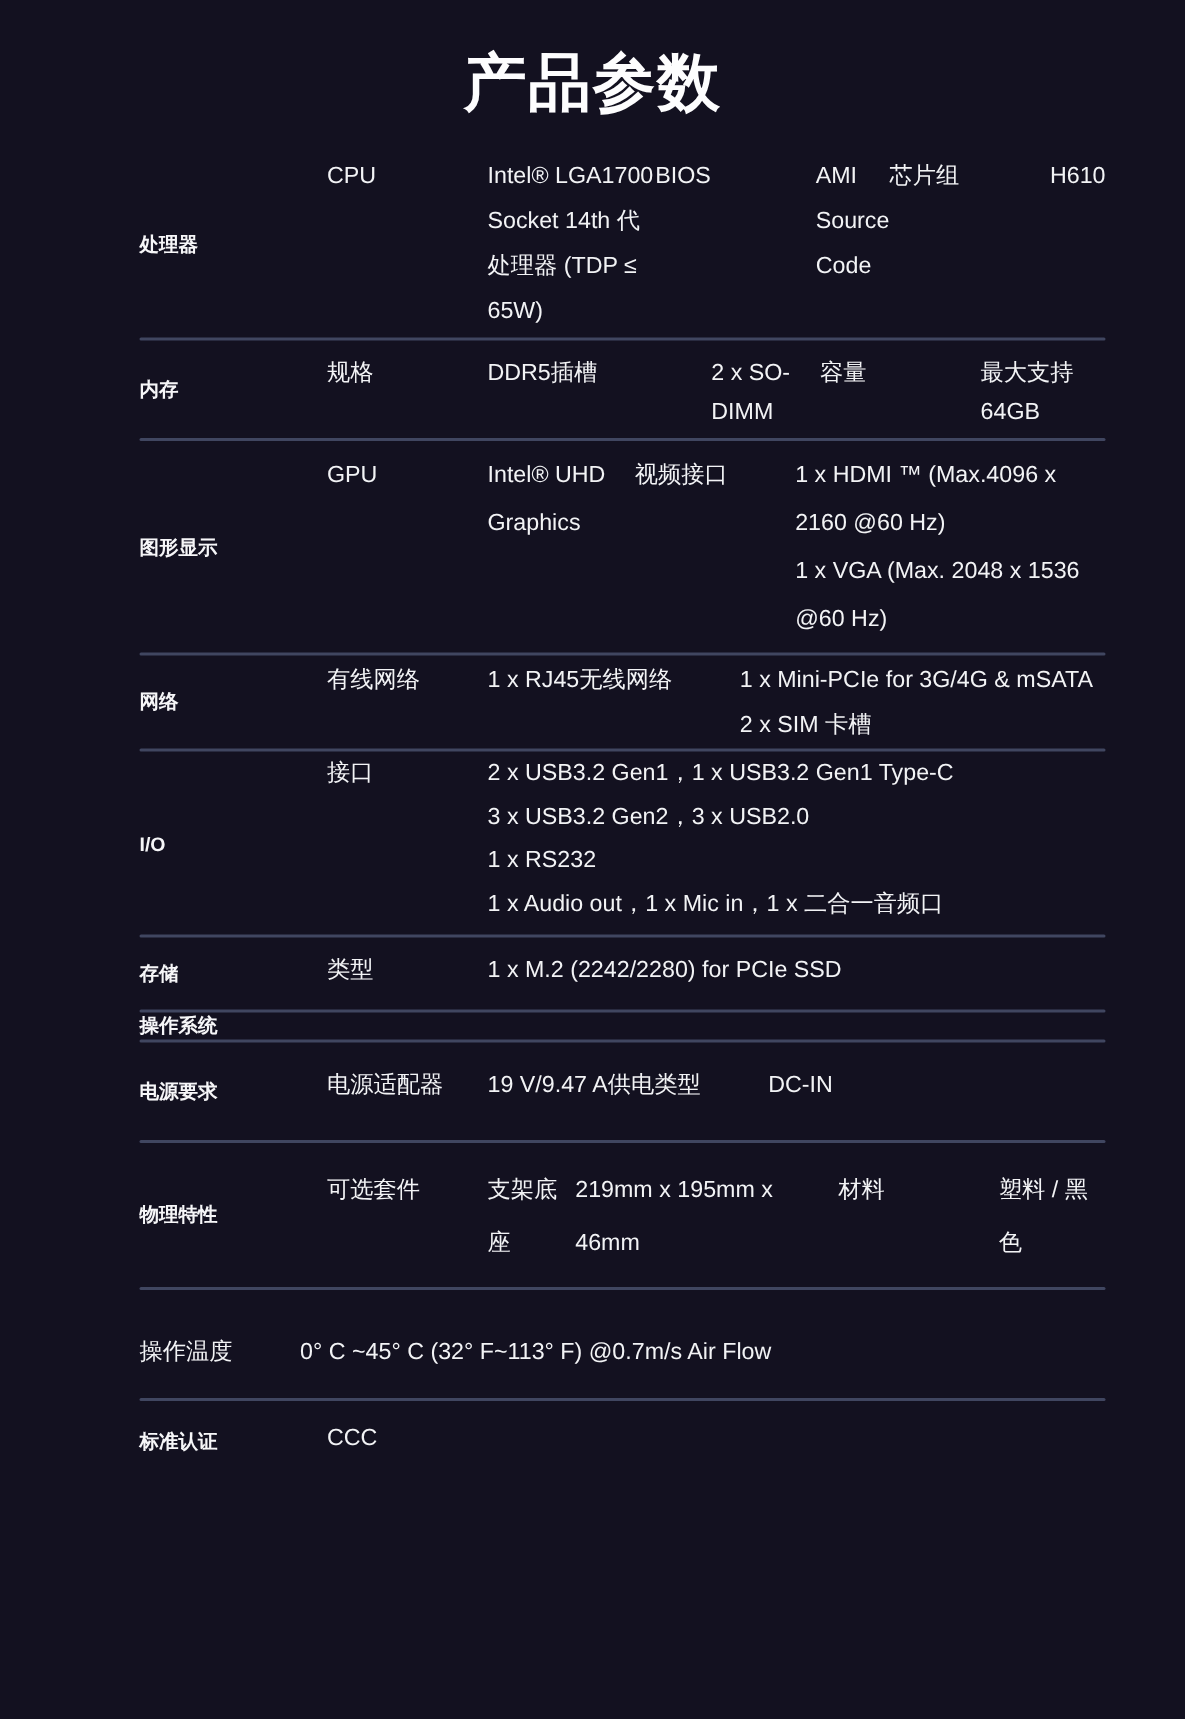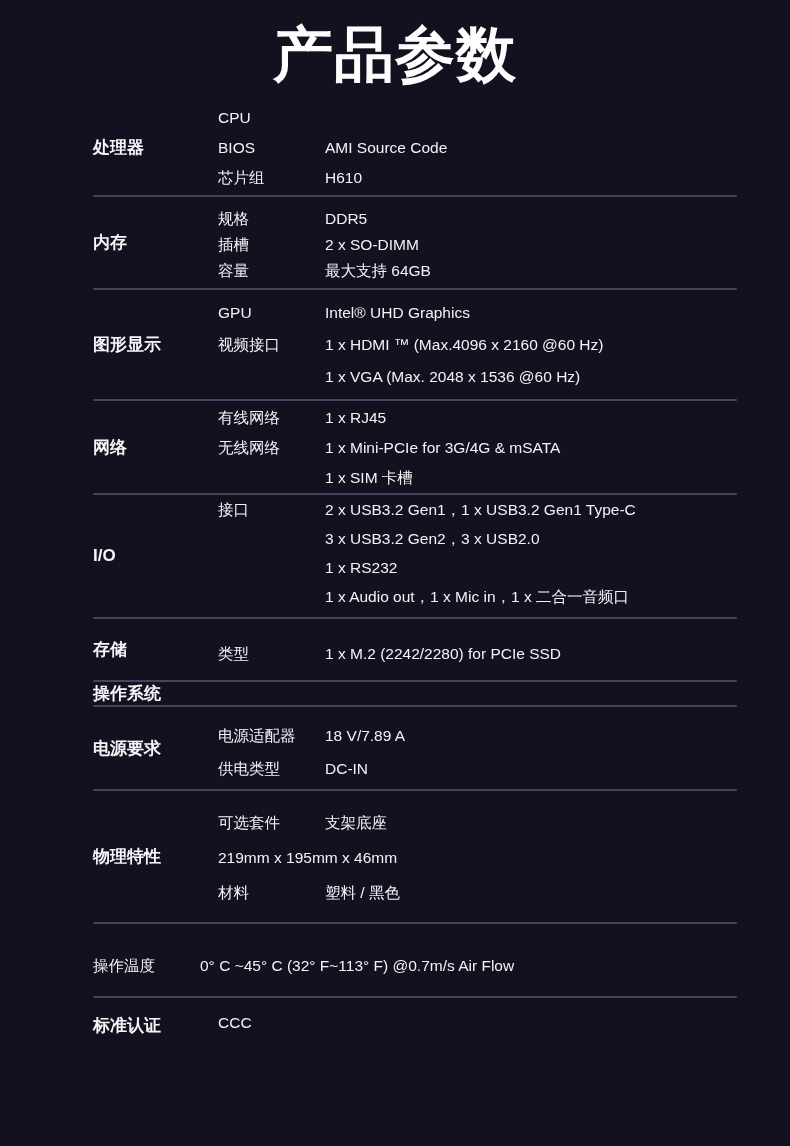--- a/index.html
+++ b/index.html
@@ -3,61 +3,64 @@
 <meta charset="utf-8">
 <style>
   html,body{margin:0;padding:0;}
   body{
     width:790px;height:1146px;position:relative;overflow:hidden;
     background:#131120;color:#f2f3f5;
     font-family:"Liberation Sans","DejaVu Sans",sans-serif;
   }
   .title{
     margin:27px 0 0;text-align:center;
-    font-size:60px;line-height:55px;font-weight:700;color:#fdfdfe;
+    font-size:42px;line-height:55px;font-weight:700;color:#fdfdfe;
     letter-spacing:1px;
   }
   .spec-table{width:644px;margin:18px 0 0 93px;}
   .spec-section{display:flex;}
   .category{
     width:125px;flex-shrink:0;display:flex;align-items:center;
-    font-size:17px;font-weight:700;color:#f6f6f8;white-space:pre-wrap;
-  }
-  .rows{flex:1;display:flex;flex-direction:column;}
+    font-size:13px;font-weight:700;color:#f6f6f8;white-space:pre-wrap;
+  }
+  .rows{flex:1;display:flex;flex-direction:row;}
   .row{display:flex;}
   .label{
     width:107px;flex-shrink:0;font-size:15.5px;color:#f2f3f5;white-space:pre-wrap;
   }
   .values{flex:1;min-width:0;}
   .value-line{font-size:15.5px;color:#f2f3f5;white-space:pre-wrap;}
   .divider{height:2px;background:#404660;border-radius:1px;}
   
   .sec-0 .rows{padding:3px 0 2px}  .sec-0 :is(.label,.value-line){line-height:30px}
   .sec-1 .rows{padding:9px 0 4px}  .sec-1 :is(.label,.value-line){line-height:26px}
   .sec-2 .rows{padding:7px 0 6px}  .sec-2 :is(.label,.value-line){line-height:32px}
   .sec-3 .rows{padding:2px 0 0}    .sec-3 :is(.label,.value-line){line-height:30px}
   .sec-4 .rows{padding:0 0 6px}    .sec-4 :is(.label,.value-line){line-height:29px}
-  .sec-5 .rows{padding:20px 0 11px} .sec-5 :is(.label,.value-line){line-height:30px}
+  .sec-5 .rows{padding:7px 0 11px} .sec-5 :is(.label,.value-line){line-height:30px}
   .sec-6 .rows{padding:12px 0 5px} .sec-6 :is(.label,.value-line){line-height:25px}
-  .sec-7 .rows{padding:12px 0 4px}.sec-7 :is(.label,.value-line){line-height:33px}
+  .sec-7 .rows{padding:12px 0 20px}.sec-7 :is(.label,.value-line){line-height:33px}
   .sec-8 .rows{padding:14px 0 12px}   .sec-8 :is(.label,.value-line){line-height:35px}
   .sec-9 .rows{padding:21px 0 9px} .sec-9 :is(.label,.value-line){line-height:42px}
   .sec-10 .rows{padding:10px 0 14px}.sec-10 :is(.label,.value-line){line-height:30px}
 </style>
 </head>
 <body>
 
 <h1 class="title">产品参数</h1>
 
 <div class="spec-table">
     <section class="spec-section sec-0">
       <div class="category">处理器</div>
       <div class="rows">
         <div class="row">
           <div class="label">CPU</div>
+          <div class="values">
+            <div class="value-line">Intel® LGA1700 Socket 14th 代处理器 (TDP ≤ 65W)</div>
+          </div>
         </div>
         <div class="row">
           <div class="label">BIOS</div>
           <div class="values">
             <div class="value-line">AMI Source Code</div>
           </div>
         </div>
         <div class="row">
           <div class="label">芯片组</div>
           <div class="values">
@@ -116,21 +119,21 @@
         <div class="row">
           <div class="label">有线网络</div>
           <div class="values">
             <div class="value-line">1 x RJ45</div>
           </div>
         </div>
         <div class="row">
           <div class="label">无线网络</div>
           <div class="values">
             <div class="value-line">1 x Mini-PCIe for 3G/4G &amp; mSATA</div>
-            <div class="value-line">1 x SIM 卡槽</div>
+            <div class="value-line">2 x SIM 卡槽</div>
           </div>
         </div>
       </div>
     </section>
     <div class="divider"></div>
     <section class="spec-section sec-4">
       <div class="category">I/O</div>
       <div class="rows">
         <div class="row">
           <div class="label">接口</div>
@@ -159,21 +162,21 @@
     <section class="spec-section sec-6">
       <div class="category">操作系统</div>
     </section>
     <div class="divider"></div>
     <section class="spec-section sec-7">
       <div class="category">电源要求</div>
       <div class="rows">
         <div class="row">
           <div class="label">电源适配器</div>
           <div class="values">
-            <div class="value-line">18 V/7.89 A</div>
+            <div class="value-line">19 V/9.47 A</div>
           </div>
         </div>
         <div class="row">
           <div class="label">供电类型</div>
           <div class="values">
             <div class="value-line">DC-IN</div>
           </div>
         </div>
       </div>
     </section>

